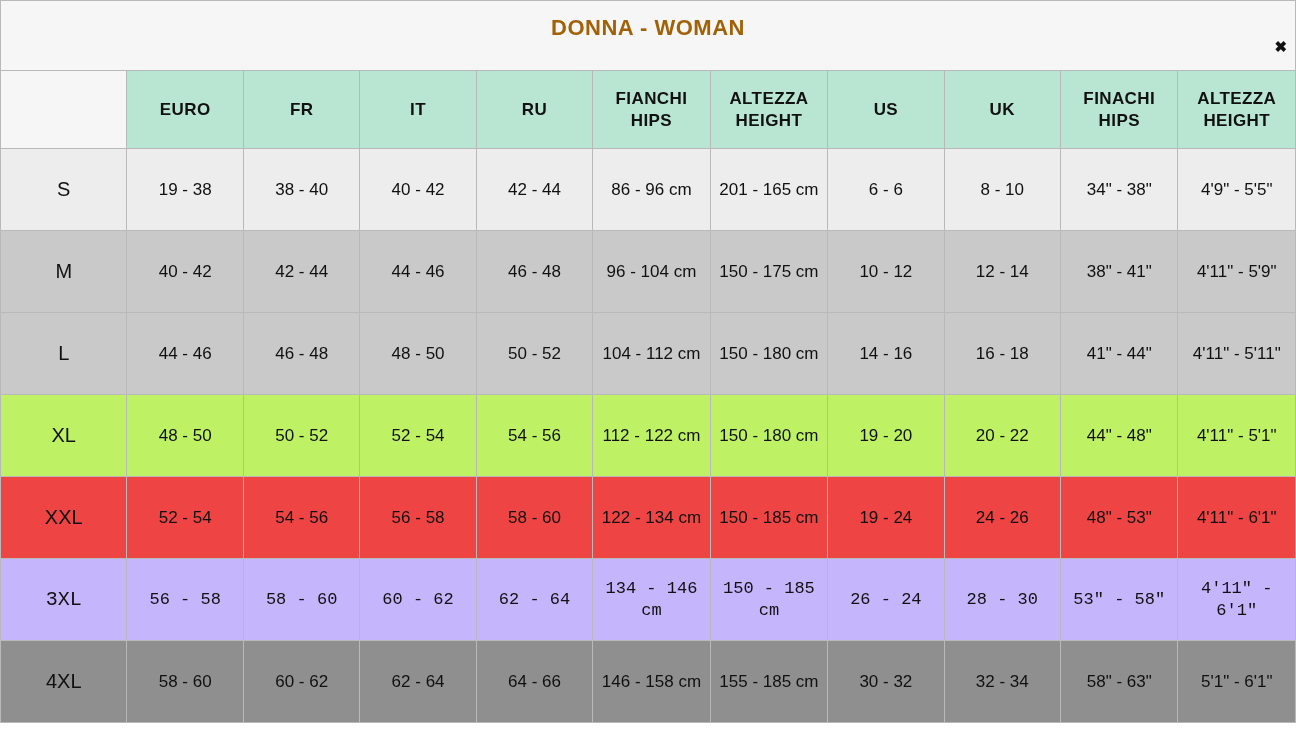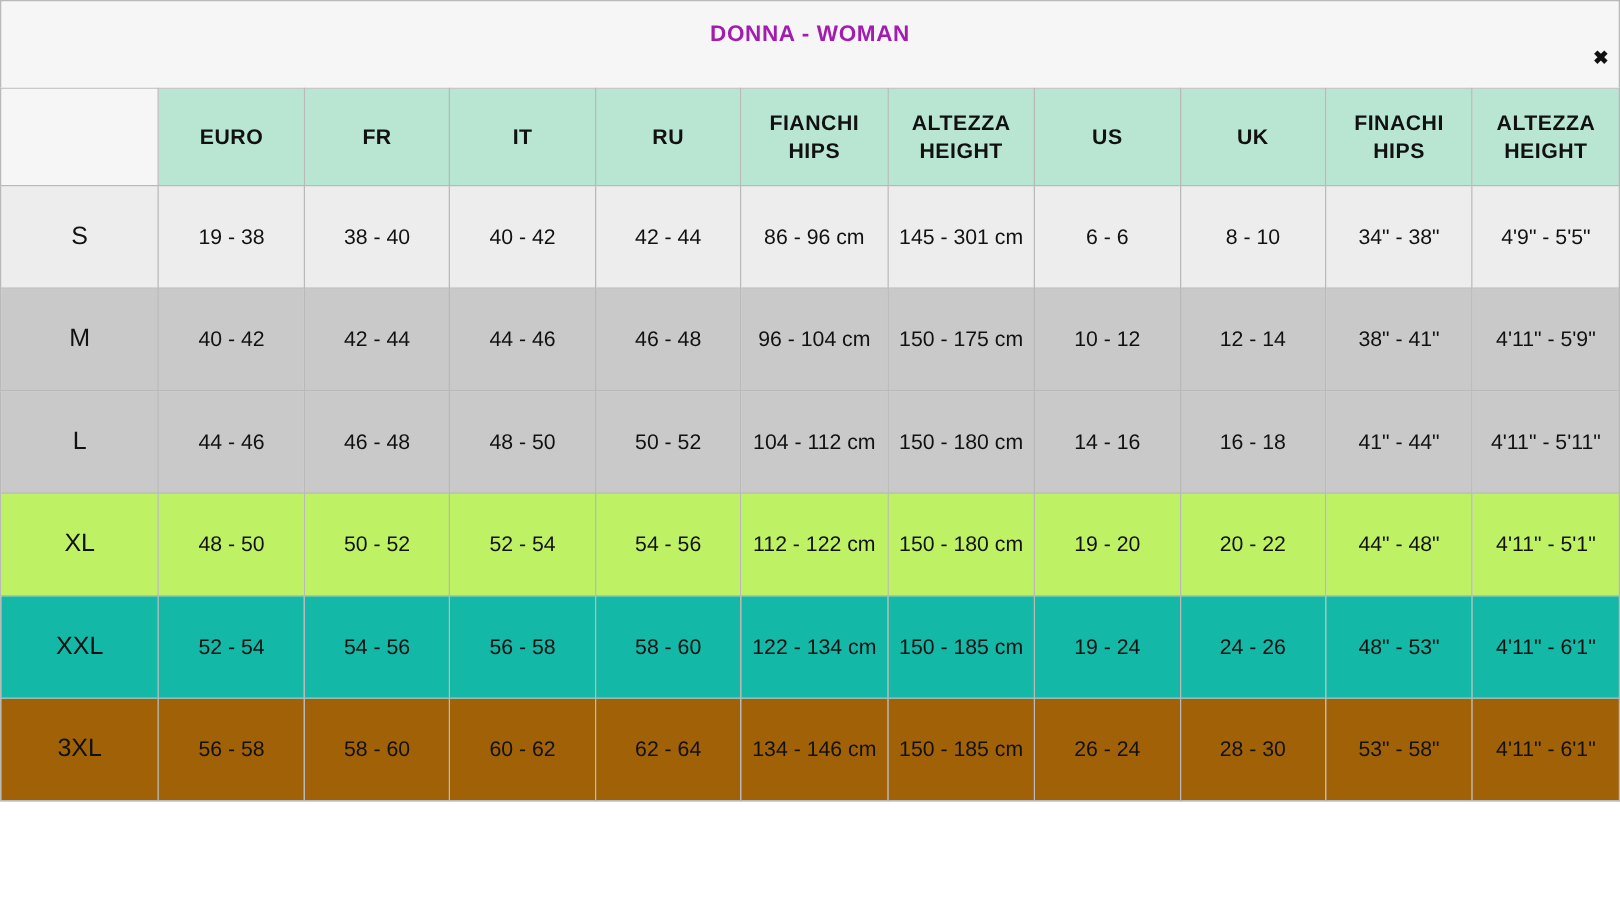--- a/index.html
+++ b/index.html
@@ -20,24 +20,24 @@
     height: 70px;
     border: 1px solid #b9b9b9;
     border-bottom: none;
     background: #f6f6f6;
     display: flex;
     align-items: center;
     justify-content: center;
     box-sizing: border-box;
   }
   .title-text {
-    font-size: 18px;
+    font-size: 22px;
     font-weight: bold;
     letter-spacing: 0.5px;
-    color: #a21caf;
+    color: #a16207;
     margin-top: -16px;
   }
   .close-icon {
     position: absolute;
     right: 8px;
     top: 38px;
     font-size: 15px;
     line-height: 1;
     color: #111;
     font-weight: bold;
@@ -152,21 +152,21 @@
       </tr>
     </thead>
     <tbody id="table-body">
         <tr style="background: rgb(237, 237, 237);">
           <td class="label-cell">S</td>
           <td>19 - 38</td>
           <td>38 - 40</td>
           <td>40 - 42</td>
           <td>42 - 44</td>
           <td>86 - 96 cm</td>
-          <td>145 - 301 cm</td>
+          <td>201 - 165 cm</td>
           <td>6 - 6</td>
           <td>8 - 10</td>
           <td>34" - 38"</td>
           <td>4'9" - 5'5"</td>
         </tr>
         <tr style="background: rgb(201, 201, 201);">
           <td class="label-cell">M</td>
           <td>40 - 42</td>
           <td>42 - 44</td>
           <td>44 - 46</td>
@@ -197,42 +197,55 @@
           <td>50 - 52</td>
           <td>52 - 54</td>
           <td>54 - 56</td>
           <td>112 - 122 cm</td>
           <td>150 - 180 cm</td>
           <td>19 - 20</td>
           <td>20 - 22</td>
           <td>44" - 48"</td>
           <td>4'11" - 5'1"</td>
         </tr>
-        <tr style="background: #14b8a6;">
+        <tr style="background: #ef4444;">
           <td class="label-cell">XXL</td>
           <td>52 - 54</td>
           <td>54 - 56</td>
           <td>56 - 58</td>
           <td>58 - 60</td>
           <td>122 - 134 cm</td>
           <td>150 - 185 cm</td>
           <td>19 - 24</td>
           <td>24 - 26</td>
           <td>48" - 53"</td>
           <td>4'11" - 6'1"</td>
         </tr>
-        <tr style="background: #a16207;">
+        <tr style="background: #c4b5fd; font-family: Liberation Mono, monospace;">
           <td class="label-cell">3XL</td>
           <td>56 - 58</td>
           <td>58 - 60</td>
           <td>60 - 62</td>
           <td>62 - 64</td>
           <td>134 - 146 cm</td>
           <td>150 - 185 cm</td>
           <td>26 - 24</td>
           <td>28 - 30</td>
           <td>53" - 58"</td>
           <td>4'11" - 6'1"</td>
         </tr>
+        <tr style="background: rgb(143, 143, 143);">
+          <td class="label-cell">4XL</td>
+          <td>58 - 60</td>
+          <td>60 - 62</td>
+          <td>62 - 64</td>
+          <td>64 - 66</td>
+          <td>146 - 158 cm</td>
+          <td>155 - 185 cm</td>
+          <td>30 - 32</td>
+          <td>32 - 34</td>
+          <td>58" - 63"</td>
+          <td>5'1" - 6'1"</td>
+        </tr>
       </tbody>
   </table>
 
 </div>
 
 </body></html>

